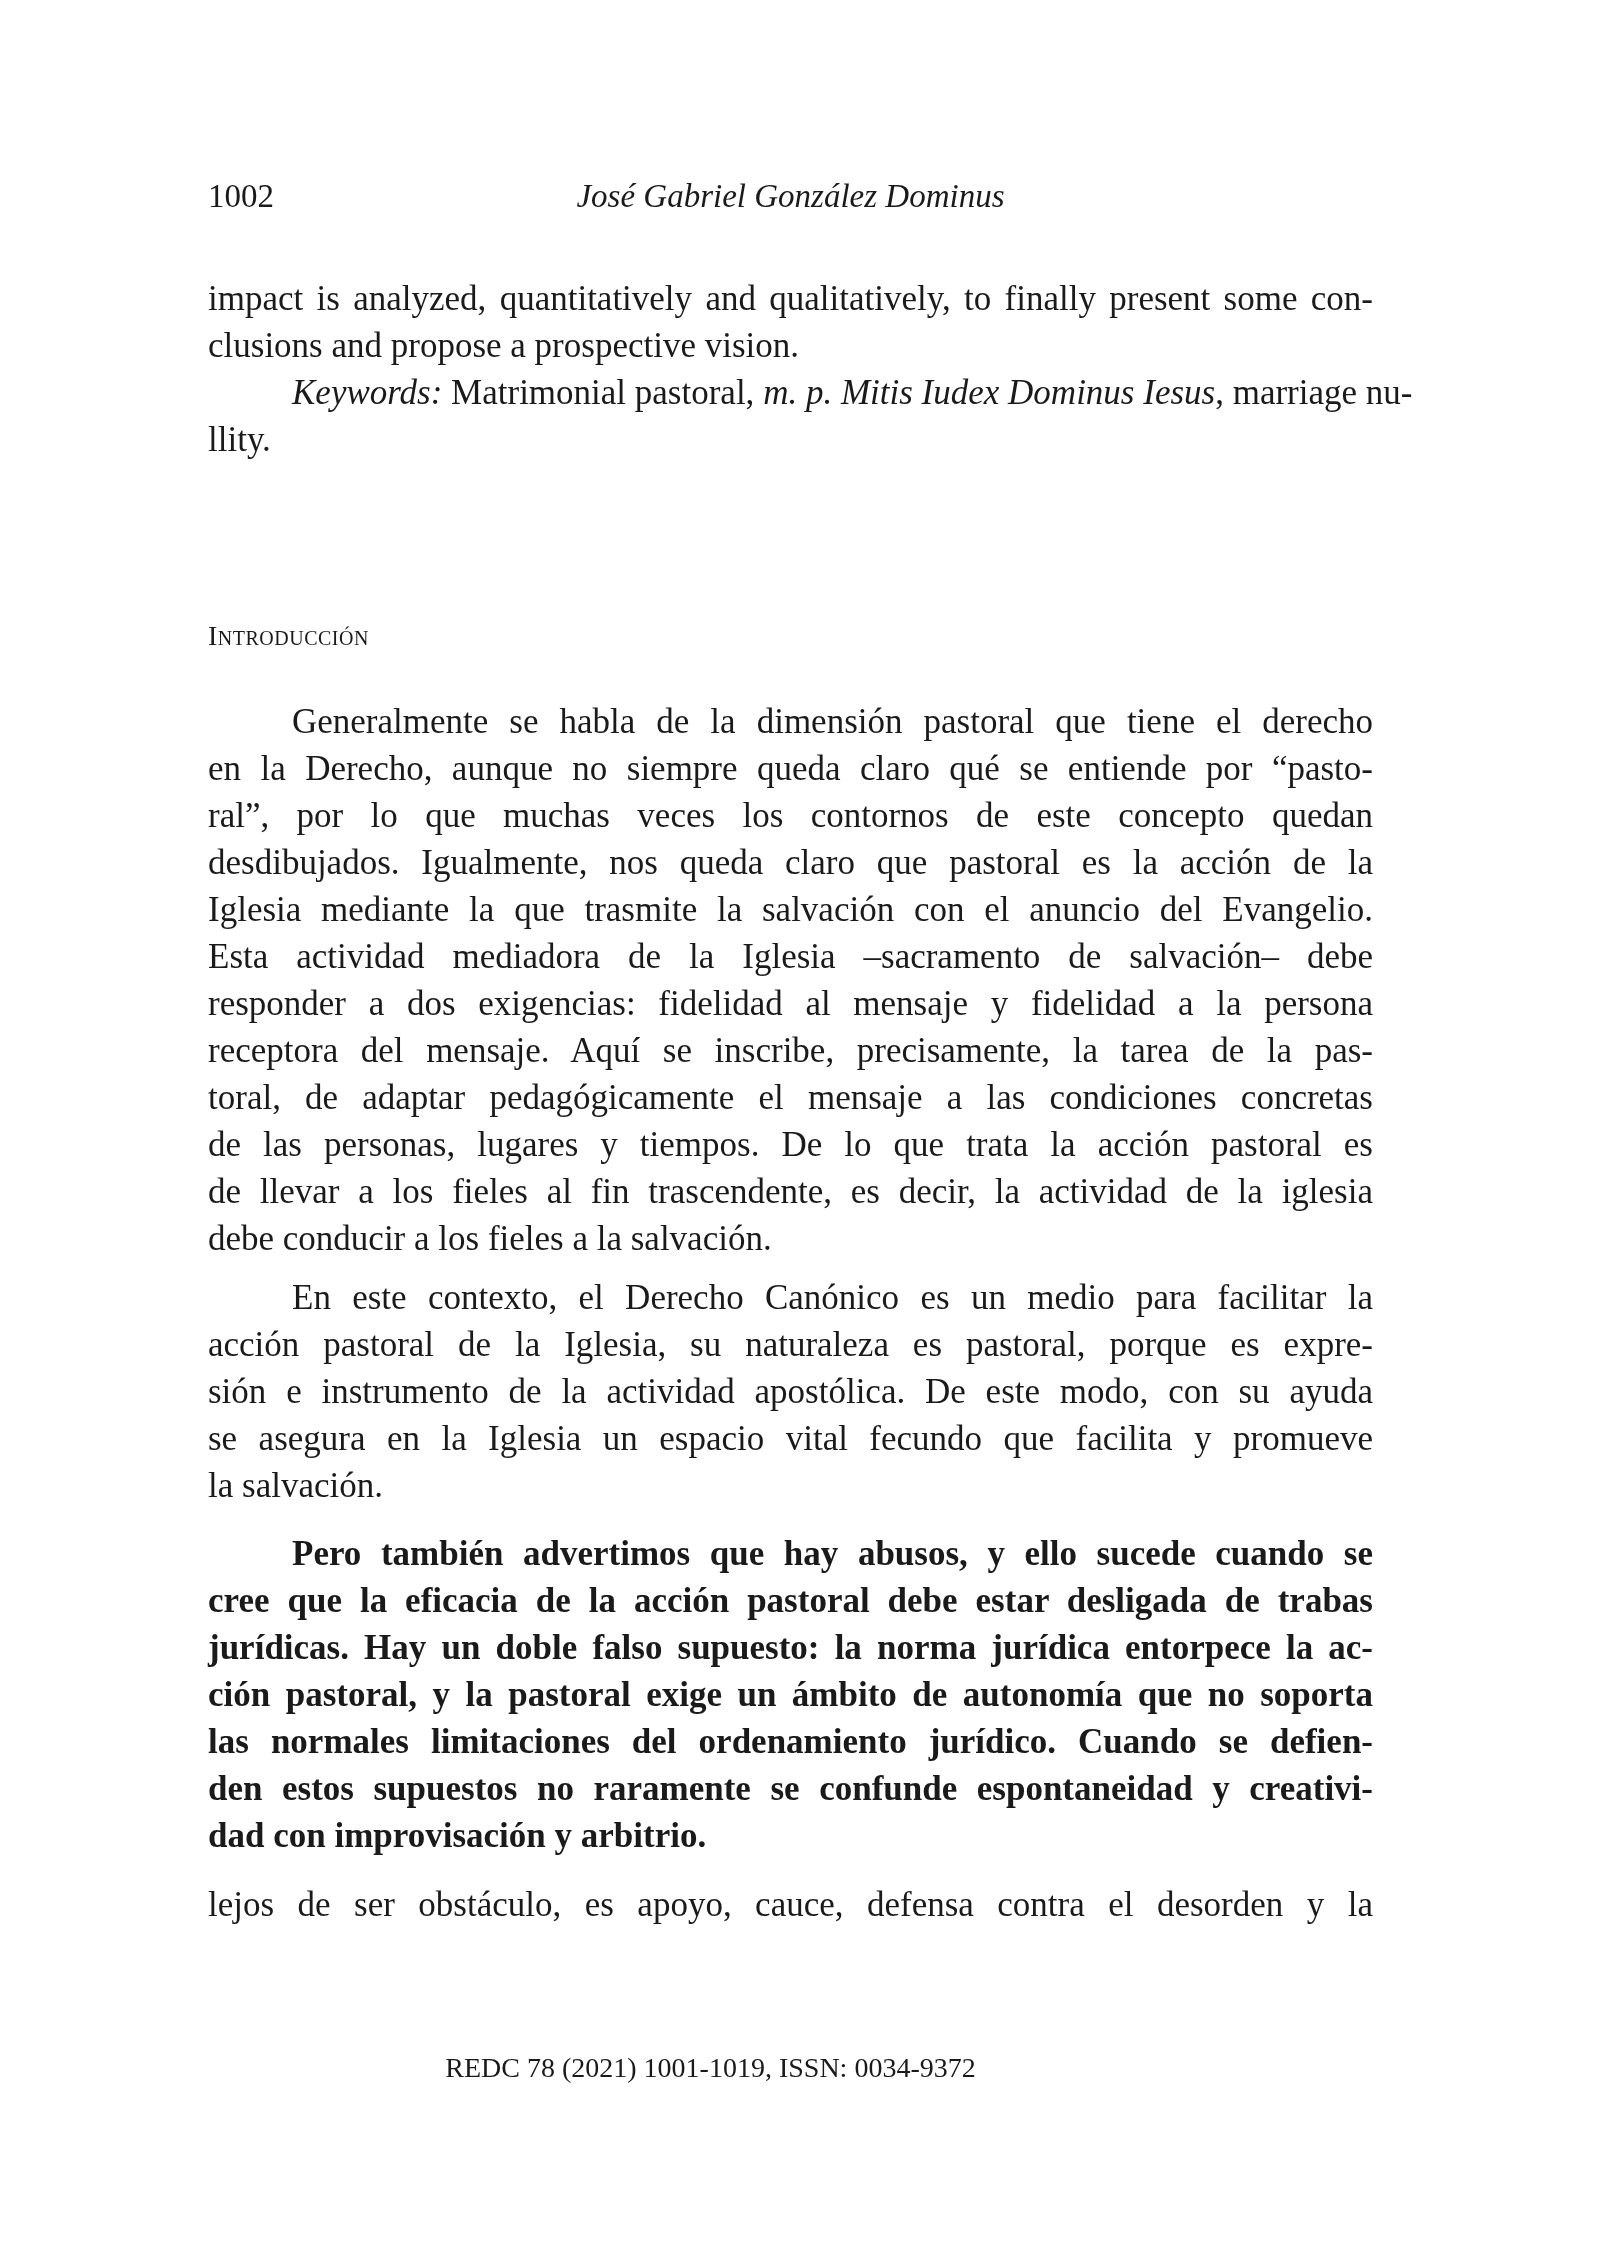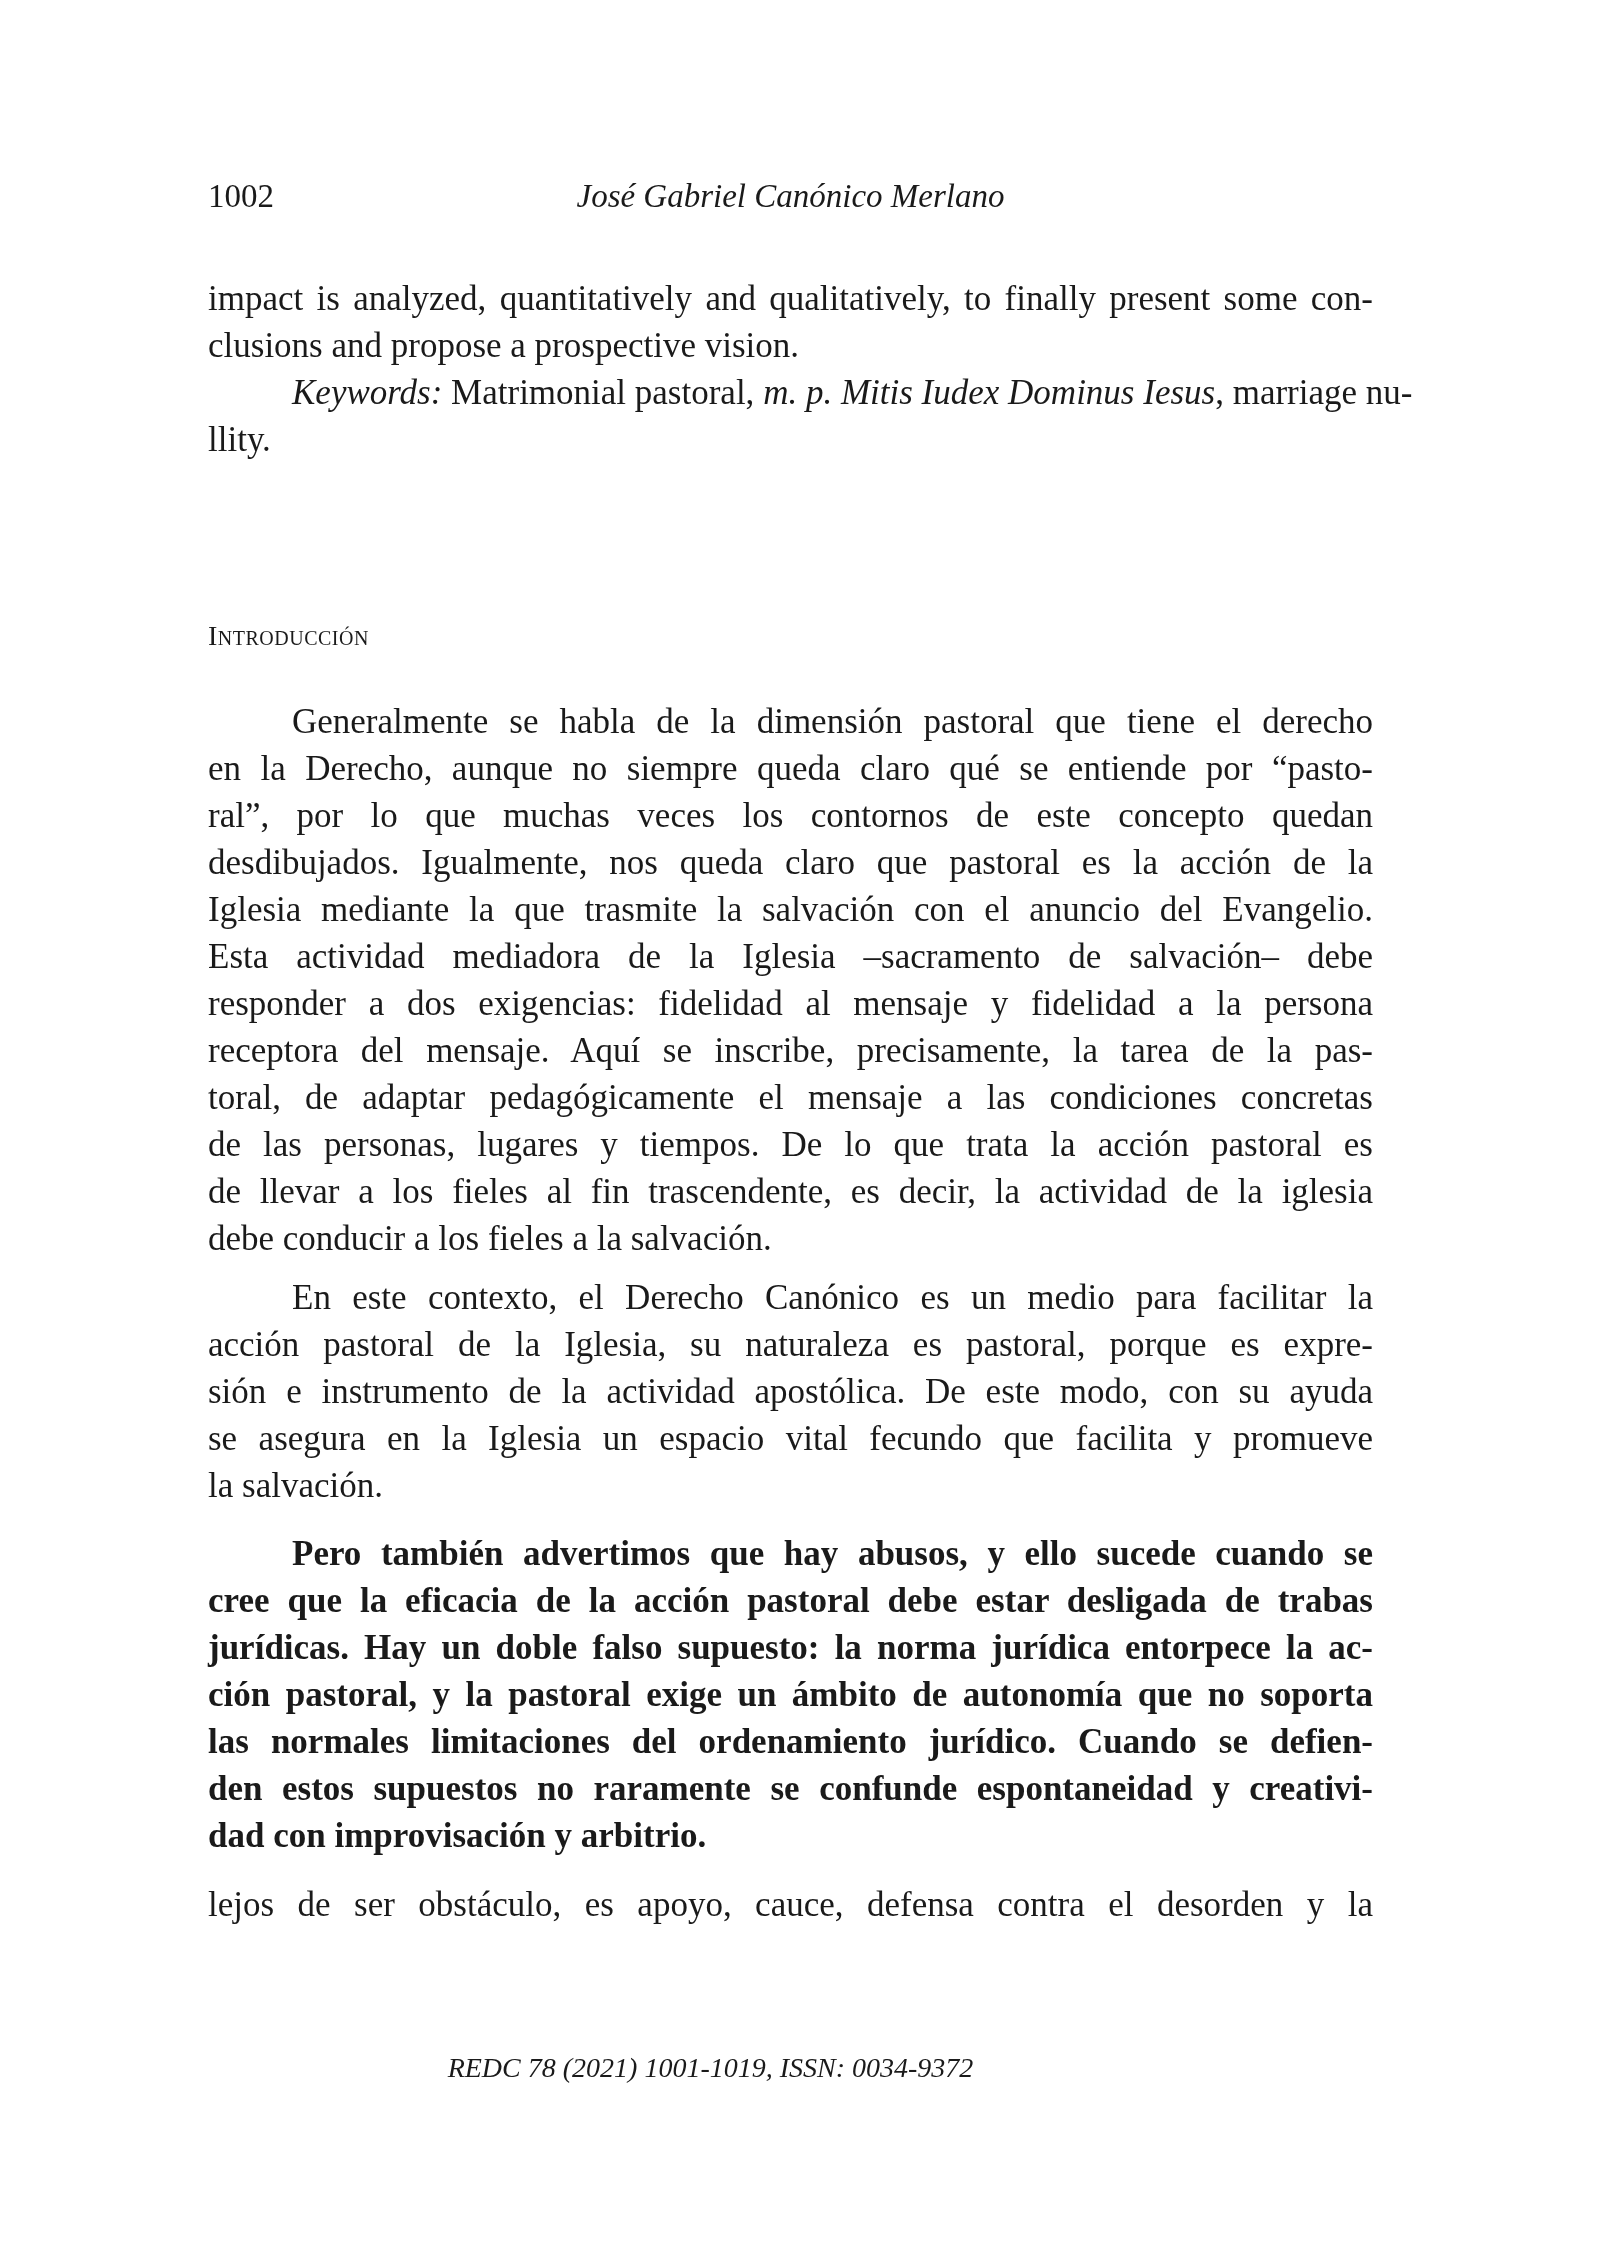--- a/index.html
+++ b/index.html
@@ -14,31 +14,31 @@
       text-align: justify; text-align-last: justify; }
     .line.last { text-align-last: left; }
     .line.indent { padding-left: 84px; }
     .abstract { top: 275px; }
     .section-heading { position: absolute; left: 208px; top: 620px; font-size: 28px; font-variant: small-caps; letter-spacing: 0.5px; }
     .para { position: absolute; left: 208px; width: 1165px; }
     .p1 { top: 698px; }
     .p2 { top: 1274px; }
     .p3 { top: 1530px; font-weight: bold; }
     .p4 { top: 1881px; }
-    .footer { position: absolute; left: 0; right: 0; top: 2052px; text-align: center; font-style: italic; font-size: 28px; }
+    .footer { position: absolute; left: 0; right: 0; top: 2052px; text-align: center; font-size: 28px; }
     em { font-style: italic; }
   </style>
 </head>
 <body>
 
 <div class="page">
 
   <div class="running-head">
     <span class="page-number">1002</span>
-    <span class="running-title">José Gabriel Canónico Merlano</span>
+    <span class="running-title">José Gabriel González Dominus</span>
   </div>
 
   <div class="block abstract">
     <span class="line">impact is analyzed, quantitatively and qualitatively, to finally present some con-</span>
     <span class="line last">clusions and propose a prospective vision.</span>
     <span class="line indent"><em>Keywords:</em><span> Matrimonial pastoral, </span><em>m. p. Mitis Iudex Dominus Iesus</em><span>, marriage nu-</span></span>
     <span class="line last">llity.</span>
   </div>
 
   <div class="section-heading">Introducción</div>

